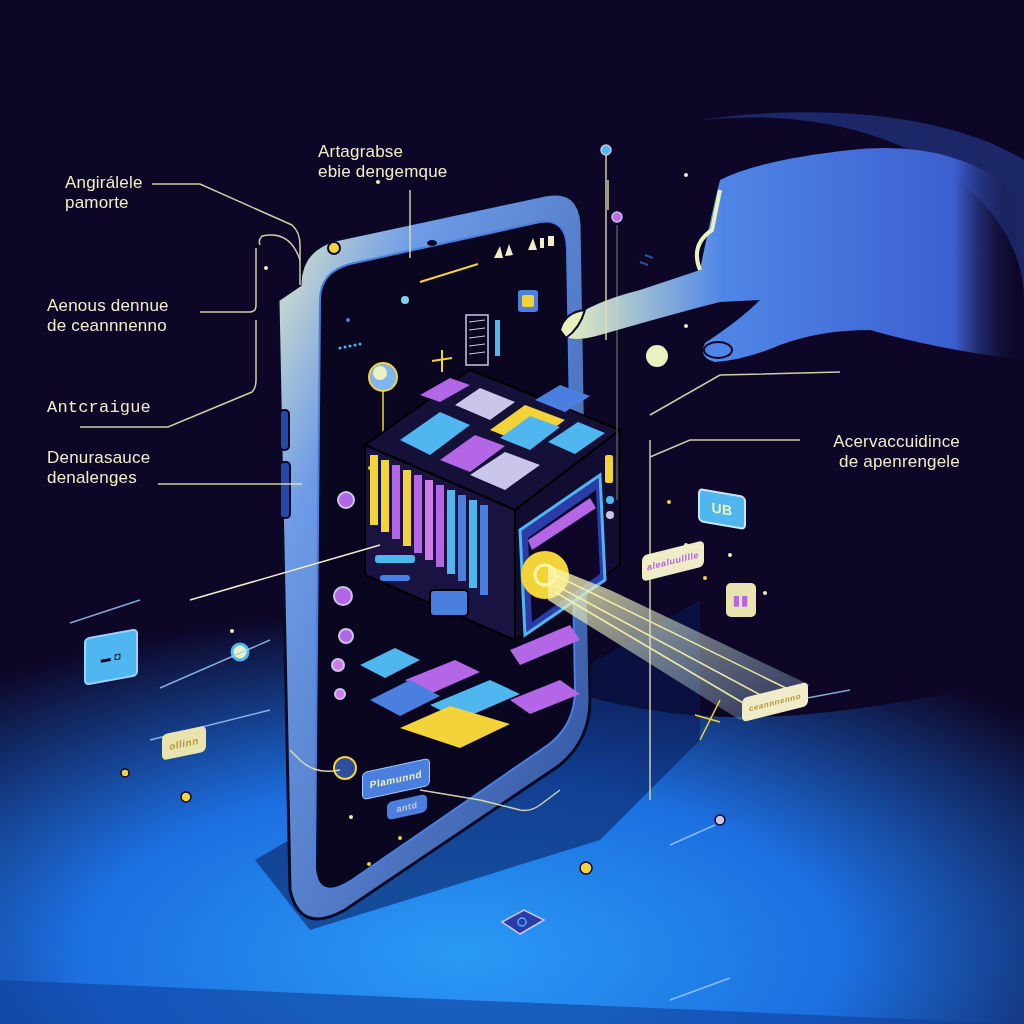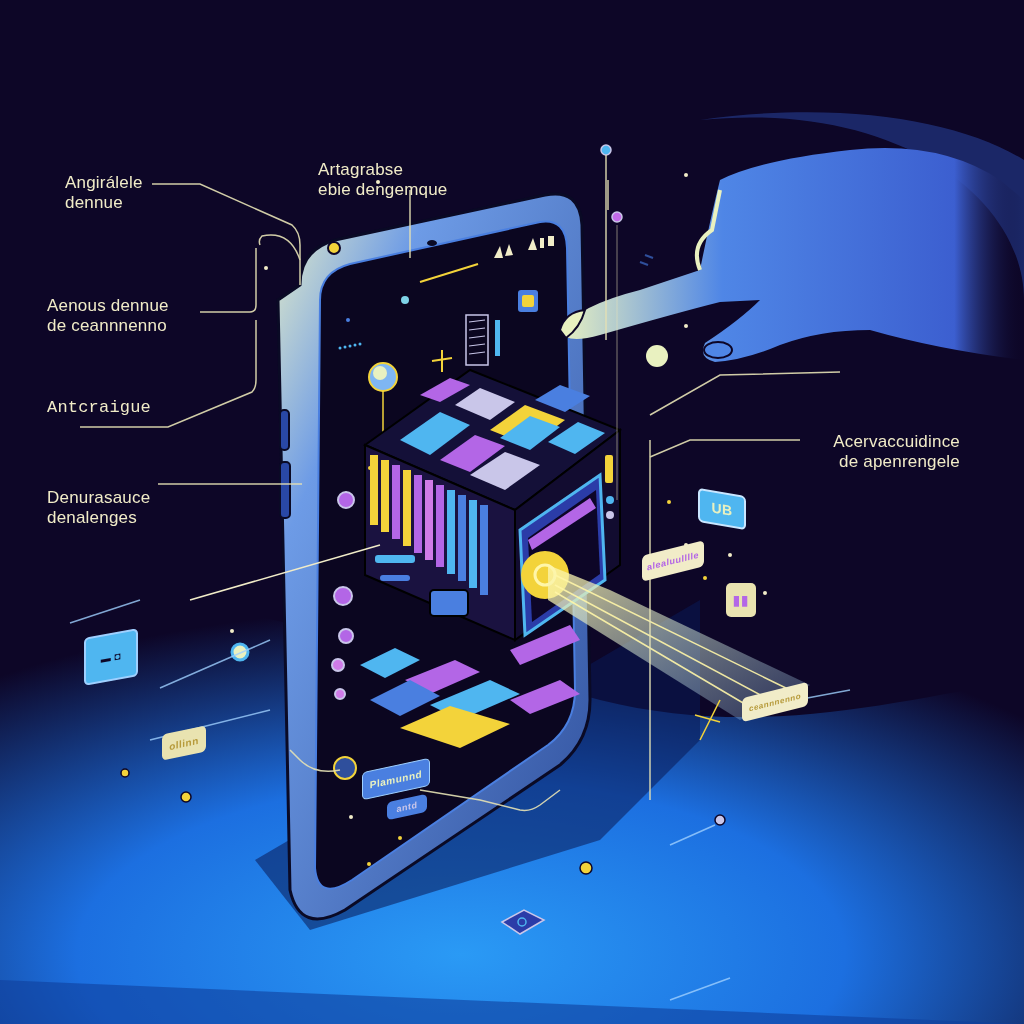--- a/index.html
+++ b/index.html
@@ -262,36 +262,36 @@
   <div class="chip" style="left:742px;top:690px;width:66px;height:24px;background:#f1ecc8;color:#b69a3a;transform:skewY(-14deg);font-size:8px;">
     <span>ceannnenno</span>
   </div>
   <div class="chip" style="left:362px;top:765px;width:66px;height:26px;background:#4a7fe0;border:1px solid #9fd0ff;color:#e9f1c0;transform:skewY(-12deg);font-size:10px;">
     <span>Plamunnd</span>
   </div>
   <div class="chip" style="left:387px;top:798px;width:40px;height:18px;background:#4a7fe0;color:#c9c6e9;transform:skewY(-12deg);font-size:9px;">
     <span>antd</span>
   </div>
 
-  <div class="label" style="left:318px;top:142px;margin-top:18px;">
+  <div class="label" style="left:318px;top:142px;">
     <span>Artagrabse</span>
     <span>ebie dengemque</span>
   </div>
   <div class="label" style="left:65px;top:173px;">
     <span>Angirálele</span>
-    <span>dennue</span>
+    <span>pamorte</span>
   </div>
   <div class="label" style="left:47px;top:296px;">
     <span>Aenous dennue</span>
     <span>de ceannnenno</span>
   </div>
   <div class="label" style="left:47px;top:398px;font-family:Liberation Mono, monospace;">
     <span>Antcraigue</span>
   </div>
-  <div class="label" style="left:47px;top:488px;">
+  <div class="label" style="left:47px;top:448px;">
     <span>Denurasauce</span>
     <span>denalenges</span>
   </div>
   <div class="label right" style="left:790px;top:432px;width:170px;">
     <span>Acervaccuidince</span>
     <span>de apenrengele</span>
   </div>
 
 </div>
 

